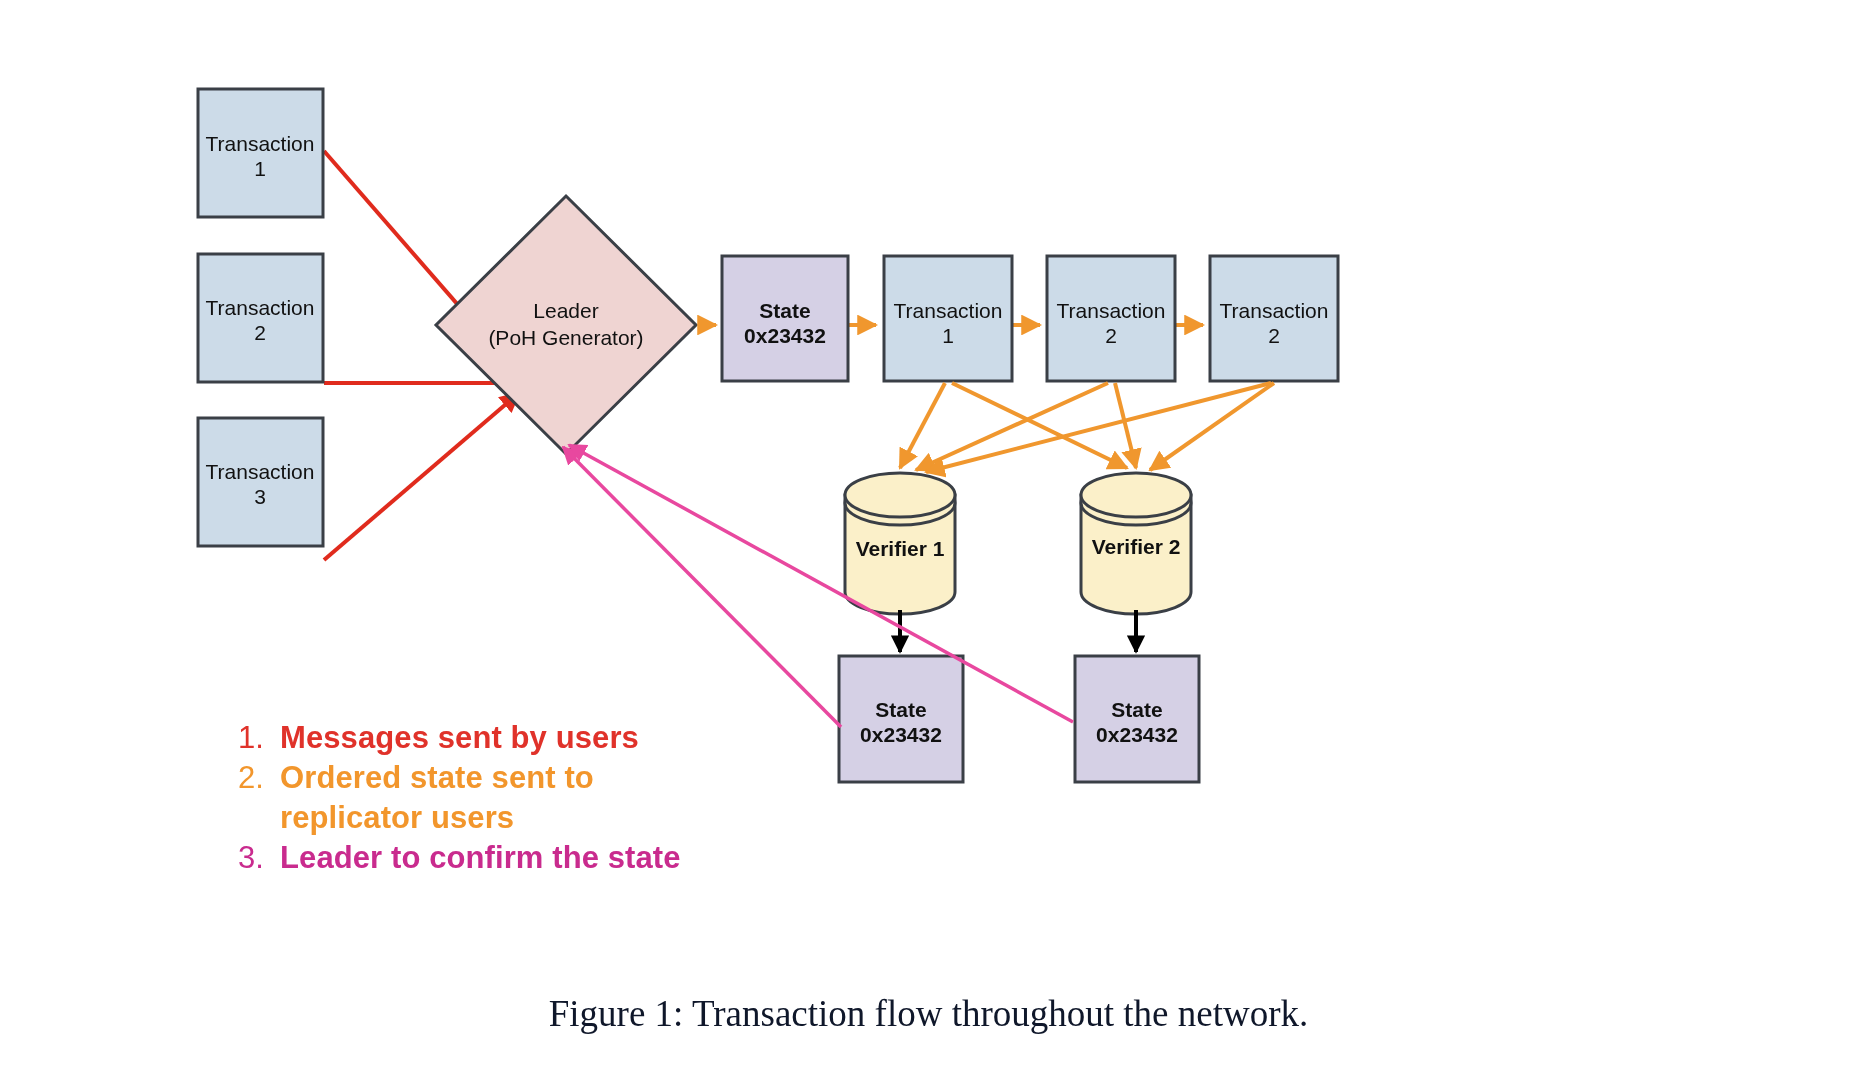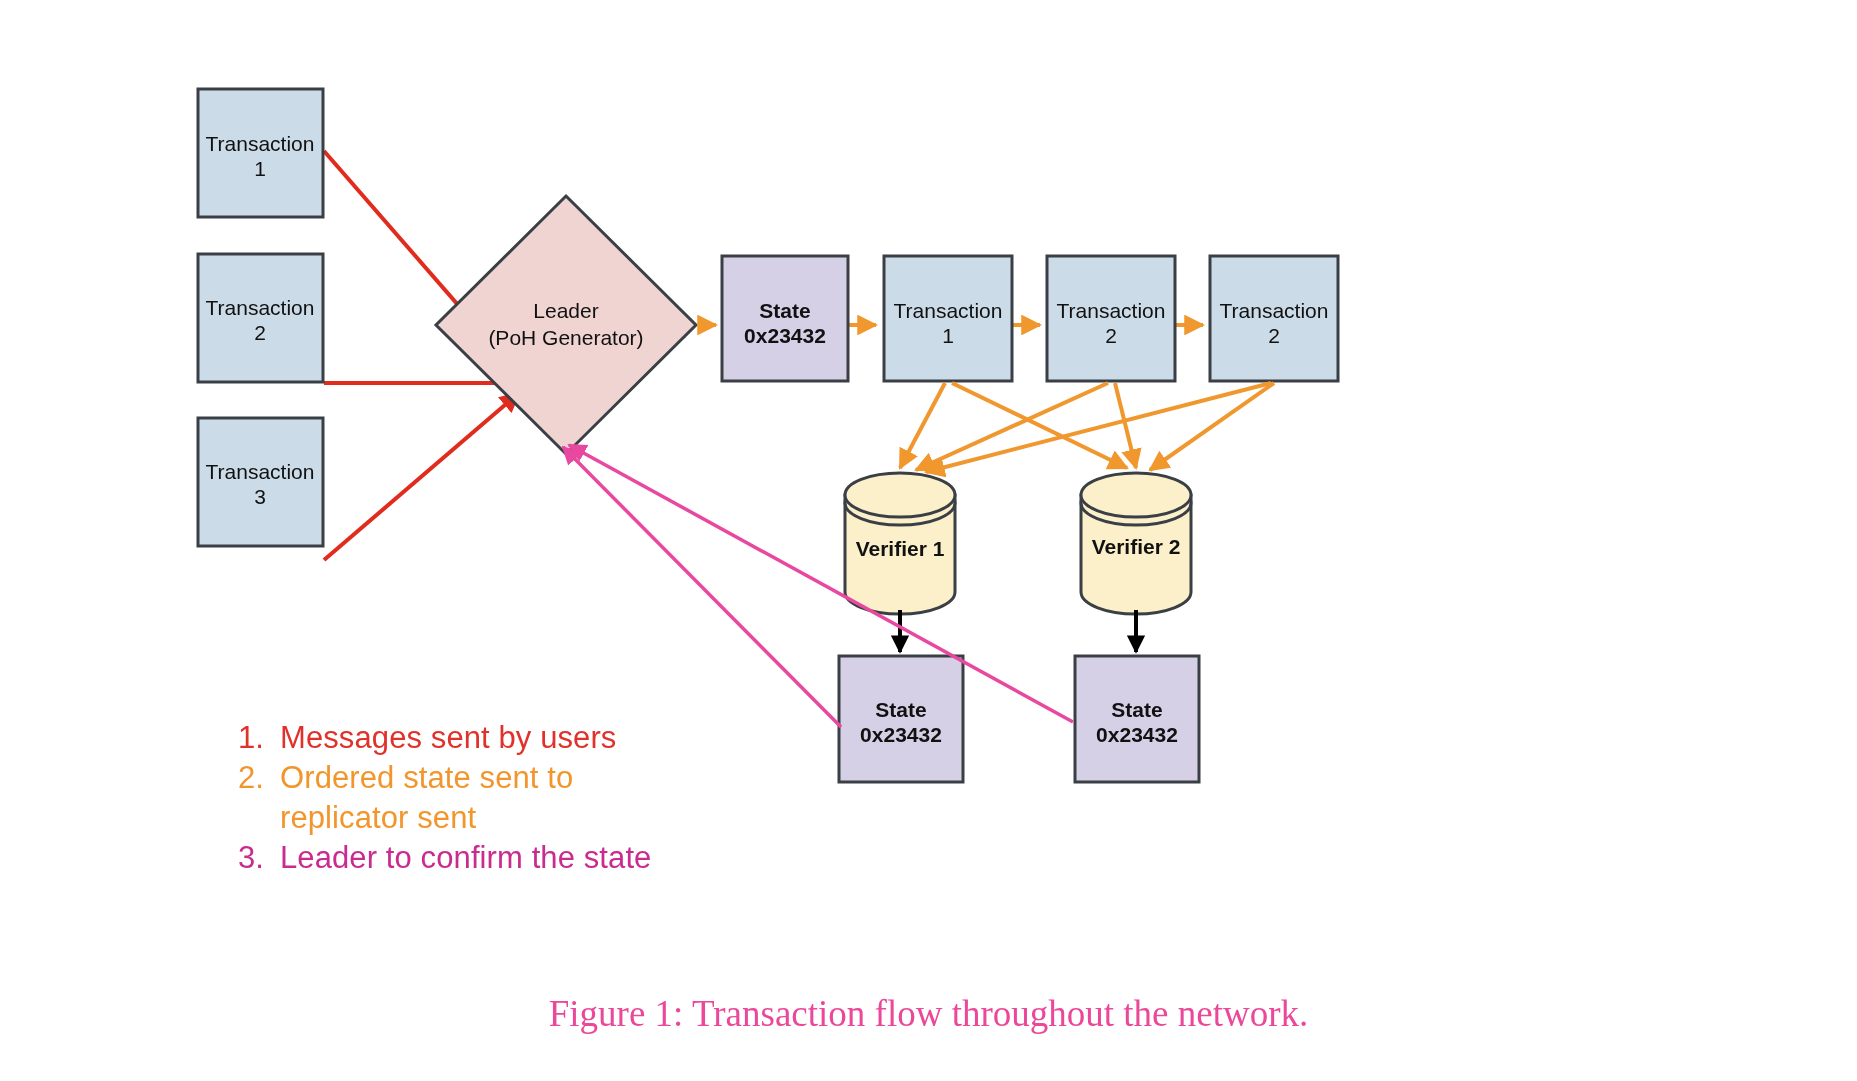--- a/index.html
+++ b/index.html
@@ -78,33 +78,34 @@
     font-size: 31px;
     line-height: 1.29;
     letter-spacing: 0.1px;
   }
   .legend-num {
     width: 42px;
     flex: none;
   }
   .legend-text {
     flex: 1;
+    font-weight: bold;
   }
   .legend-row.c1 { color: #e0322a; }
   .legend-row.c2 { color: #f2962c; }
   .legend-row.c3 { color: #c92b8e; }
   .caption {
     position: absolute;
     left: 0;
     top: 992px;
     width: 1857px;
     text-align: center;
     font-family: "Liberation Serif", serif;
     font-size: 37px;
-    color: #ec4899;
+    color: #0f172a;
   }
 </style>
 </head>
 <body>
 
 <div id="figure-root">
 
   <svg id="diagram" viewBox="0 0 1857 1081">
     <defs>
       <marker id="arrow-red" viewBox="0 0 10 10" refX="9" refY="5" markerWidth="5.2" markerHeight="5.2" orient="auto-start-reverse">
@@ -225,21 +226,21 @@
     <div class="legend-row c1">
       <span class="legend-num">1.</span>
       <span class="legend-text">Messages sent by users</span>
     </div>
     <div class="legend-row c2">
       <span class="legend-num">2.</span>
       <span class="legend-text">Ordered state sent to</span>
     </div>
     <div class="legend-row c2">
       <span class="legend-num"></span>
-      <span class="legend-text">replicator sent</span>
+      <span class="legend-text">replicator users</span>
     </div>
     <div class="legend-row c3">
       <span class="legend-num">3.</span>
       <span class="legend-text">Leader to confirm the state</span>
     </div>
   </div>
 
   <div class="caption">Figure 1:  Transaction flow throughout the network.</div>
 
 </div>

